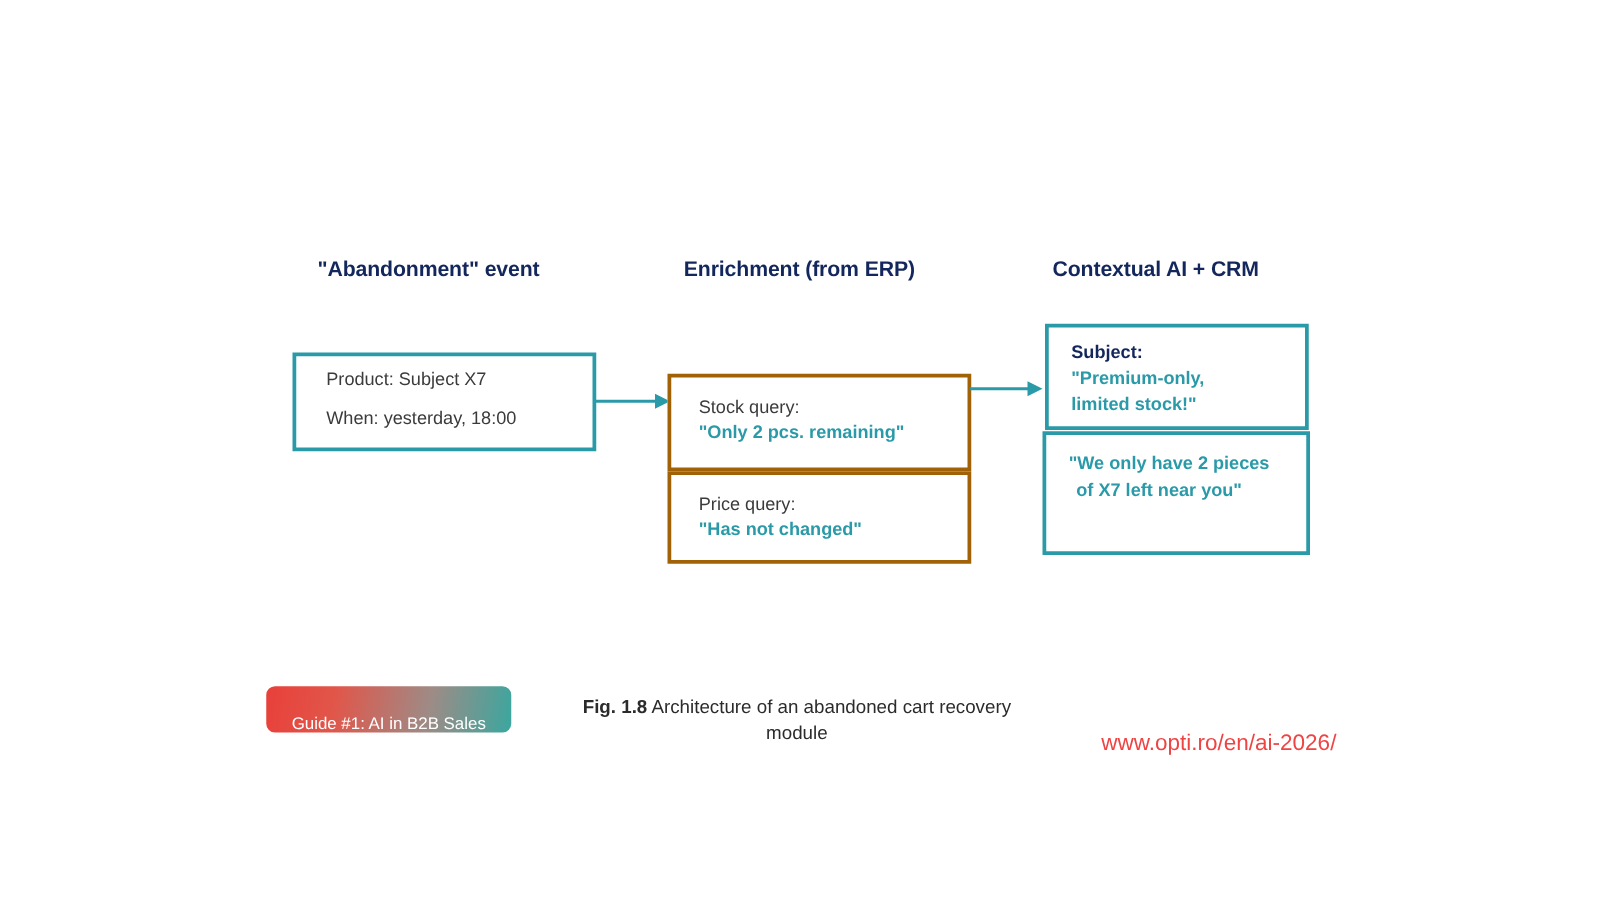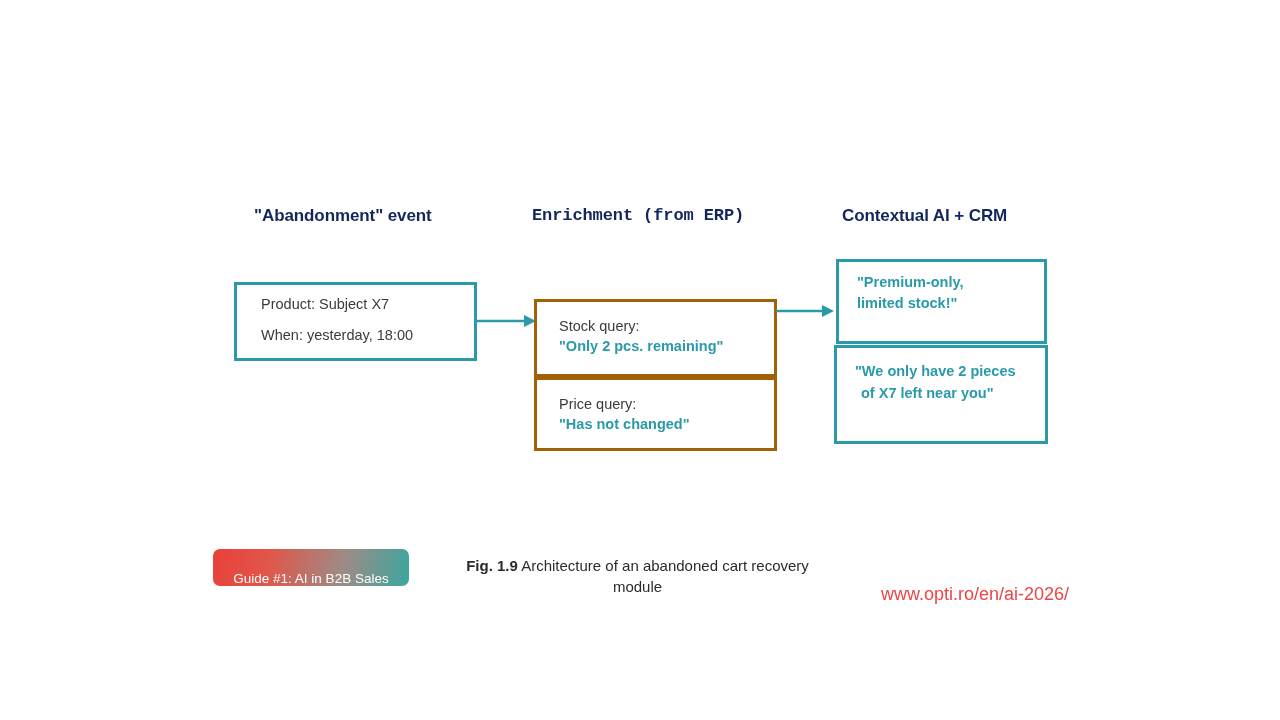--- a/index.html
+++ b/index.html
@@ -23,21 +23,21 @@
   .col-heading {
     position: absolute;
     font-size: 17px;
     font-weight: bold;
     color: #13275c;
     white-space: nowrap;
     letter-spacing: -0.1px;
   }
   
   #heading-event  { left: 254px; top: 206px; }
-  #heading-enrich { left: 532px; top: 206px; font-family: Liberation Mono, monospace; }
+  #heading-enrich { left: 547px; top: 206px; }
   #heading-crm    { left: 842px; top: 206px; }
 
   .box {
     position: absolute;
     box-sizing: border-box;
     background: #ffffff;
   }
   .box-teal {
     border: 3px solid #2a9aa8;
   }
@@ -171,32 +171,33 @@
     <div class="label-plain">Price query:</div>
     <div class="quote-teal">"Has not changed"</div>
   </div>
 
   <svg class="arrow" style="left:774px; top:296px;" width="66" height="30">
     <line x1="2" y1="15" x2="50" y2="15" stroke="#2a9aa8" stroke-width="2.5"></line>
     <polygon points="48,9 60,15 48,21" fill="#2a9aa8"></polygon>
   </svg>
 
   <div class="box box-teal" id="subject-box">
+    <div class="label-navy">Subject:</div>
     <div class="quote-teal" style="line-height:21px;">"Premium-only,</div>
     <div class="quote-teal" style="line-height:21px;">limited stock!"</div>
   </div>
 
   <div class="box box-teal" id="body-box">
     <div class="quote-teal" style="line-height:22px;">"We only have 2 pieces</div>
     <div class="quote-teal" id="body-quote-2" style="line-height:22px;">of X7 left near you"</div>
   </div>
 
   <div id="badge">
     <span id="badge-label">Guide #1: AI in B2B Sales</span>
   </div>
 
   <div id="caption">
-    <span id="caption-figno">Fig. 1.9</span><span> Architecture of an abandoned cart recovery module</span>
+    <span id="caption-figno">Fig. 1.8</span><span> Architecture of an abandoned cart recovery module</span>
   </div>
 
   <div id="url">www.opti.ro/en/ai-2026/</div>
 
 </div>
 
 </body></html>

